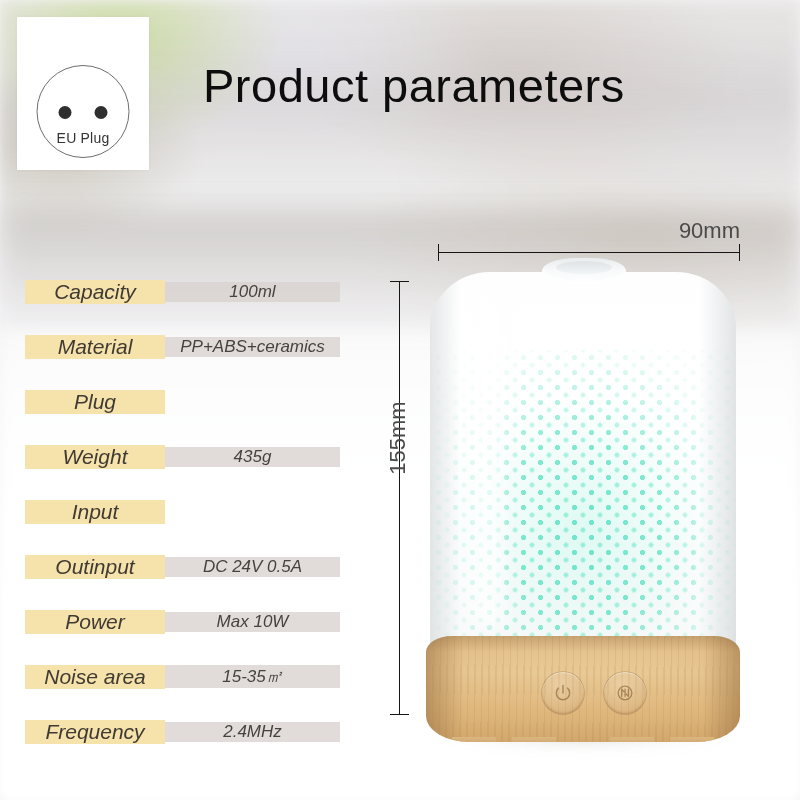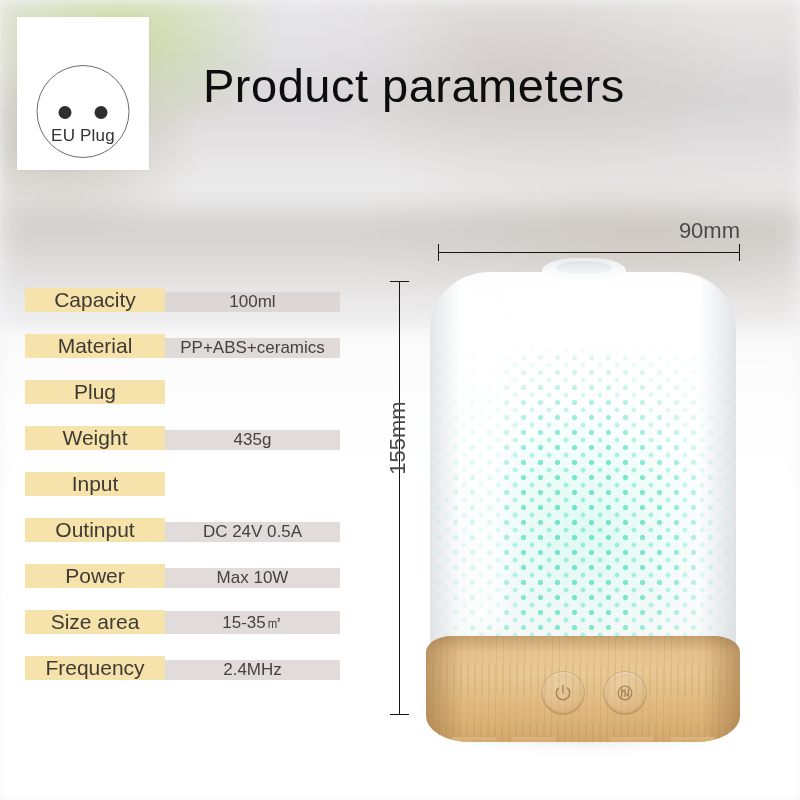--- a/index.html
+++ b/index.html
@@ -80,21 +80,21 @@
     background: #2f2f2f;
     top: 40px;
   }
   .plug-pin.left  { left: 21px; }
   .plug-pin.right { right: 21px; }
   .plug-label {
     position: absolute;
     left: 0; right: 0;
     bottom: 24px;
     text-align: center;
-    font-size: 17px;
+    font-size: 14px;
     color: #333333;
     letter-spacing: 0.2px;
   }
 
   
   .page-title {
     position: absolute;
     left: 203px; top: 58px;
     font-size: 47px;
     color: #0d0d0d;
@@ -104,22 +104,23 @@
 
   
   .spec-table {
     position: absolute;
     left: 25px; top: 271px;
     width: 315px;
   }
   .spec-row {
     display: flex;
     height: 41px;
-    margin-bottom: 5px;
-    align-items: flex-end;
+    margin-bottom: 14px;
+    align-items: center;
+    font-style: italic;
   }
   .spec-key {
     width: 140px;
     background: #f6e2ab;
     display: flex;
     align-items: center;
     justify-content: center;
     font-size: 21px;
     color: #3f3a33;
     white-space: nowrap;
@@ -367,21 +368,21 @@
       <div class="spec-key">Outinput</div>
       <div class="spec-val">DC 24V 0.5A</div>
     </div>
 
     <div class="spec-row">
       <div class="spec-key">Power</div>
       <div class="spec-val">Max 10W</div>
     </div>
 
     <div class="spec-row">
-      <div class="spec-key">Size area</div>
+      <div class="spec-key">Noise area</div>
       <div class="spec-val">15-35㎡</div>
     </div>
 
     <div class="spec-row">
       <div class="spec-key">Frequency</div>
       <div class="spec-val">2.4MHz</div>
     </div>
 
 
   </div>

